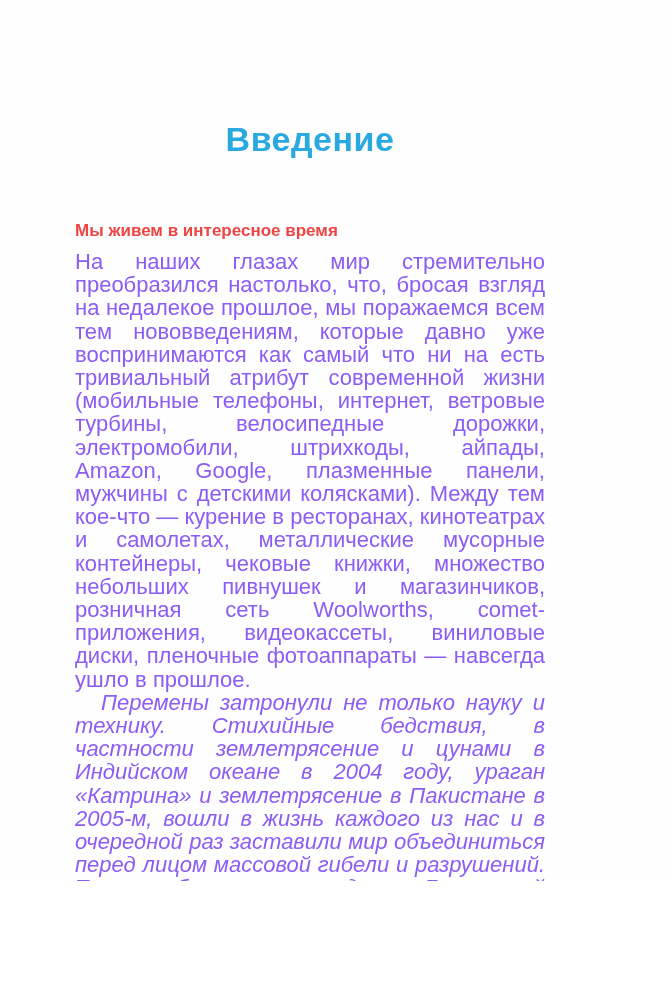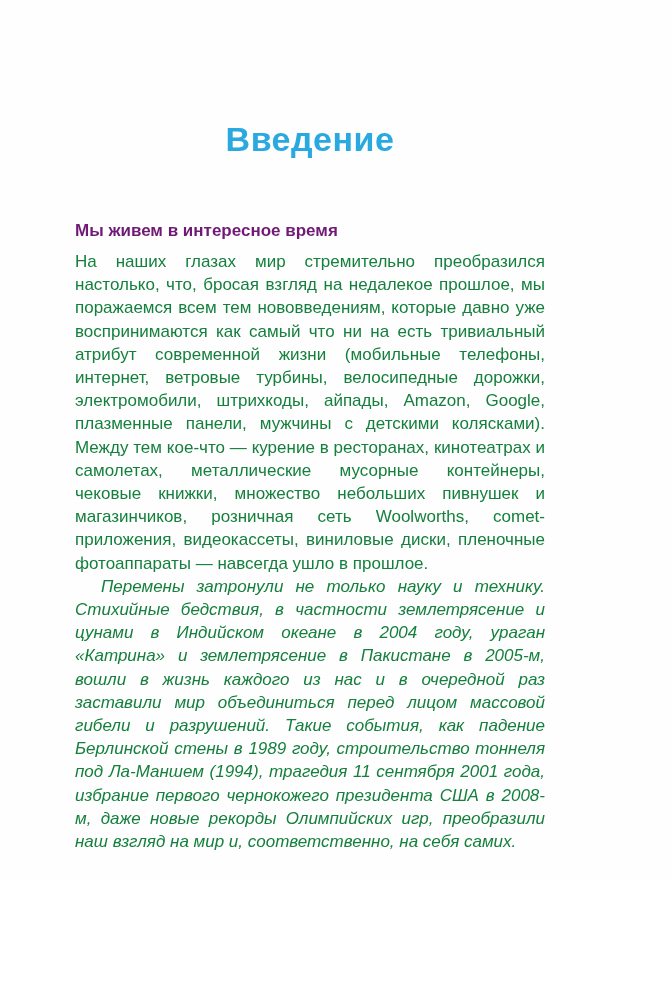--- a/index.html
+++ b/index.html
@@ -28,34 +28,34 @@
     font-size: 34px;
     line-height: 38px;
     font-weight: bold;
     color: #29a9e0;
     letter-spacing: 0.5px;
   }
   .section-heading {
     font-size: 17px;
     line-height: 21px;
     font-weight: bold;
-    color: #701a75;
+    color: #ef4444;
     margin: 0 0 9px 0;
   }
   .section-heading.first {
     margin-top: 62px;
   }
   .section-heading.second {
     margin-top: 26px;
   }
   p.body-par {
     margin: 0;
-    font-size: 17px;
+    font-size: 22px;
     line-height: 23.2px;
-    color: #15803d;
+    color: #8b5cf6;
     text-align: justify;
     hyphens: auto;
     -webkit-hyphens: auto;
   }
   p.body-par.indented {
     text-indent: 26px;
     font-style: italic;
   }
   .page-number {
     position: absolute;

